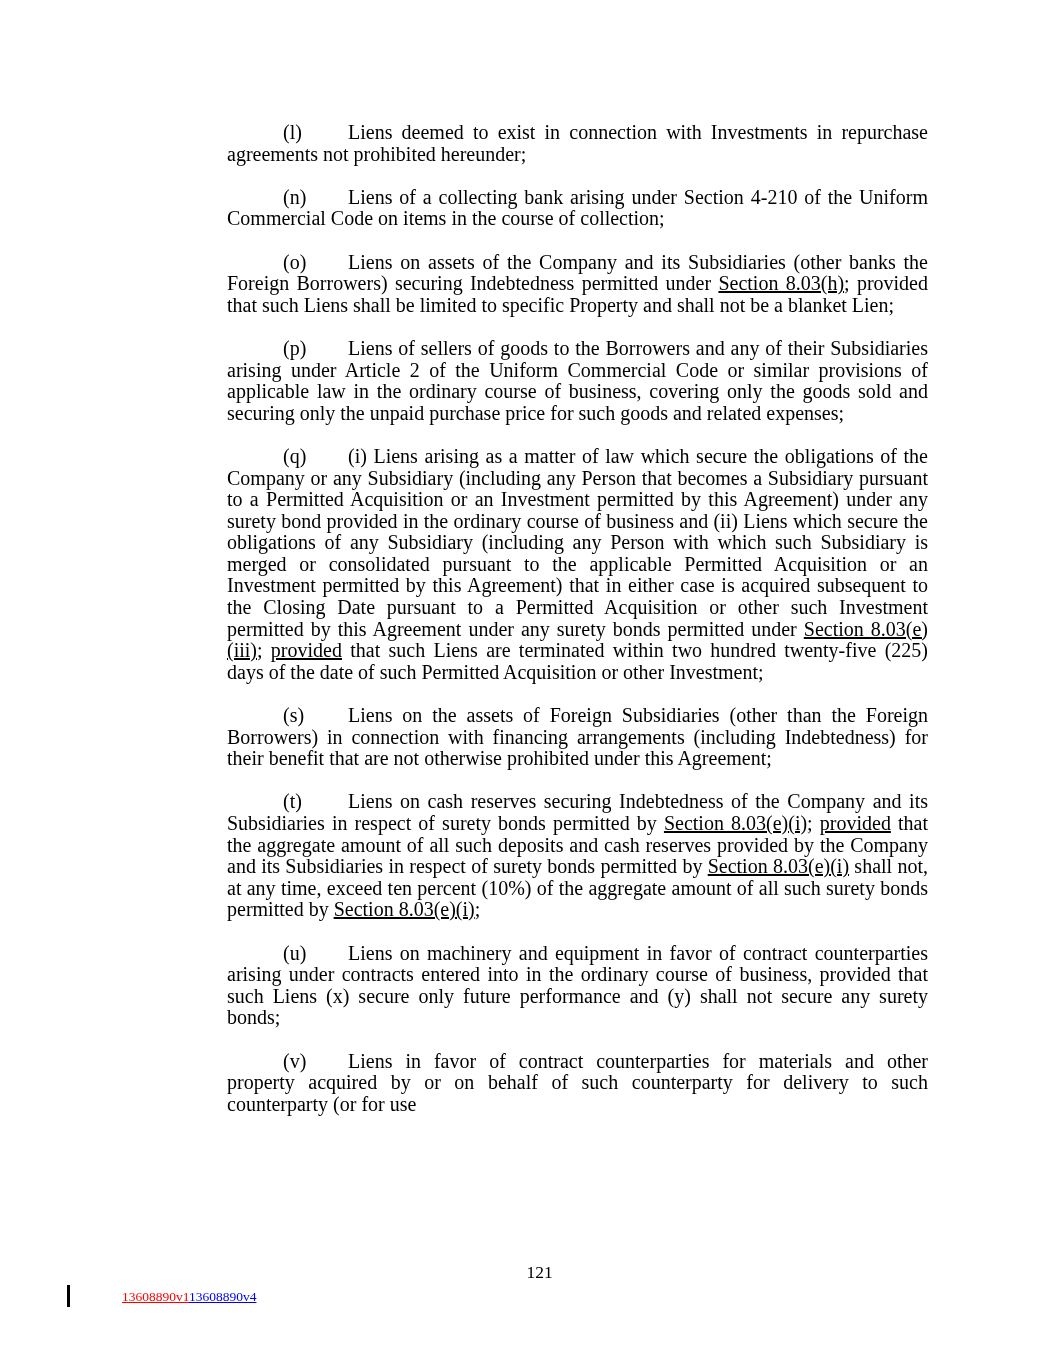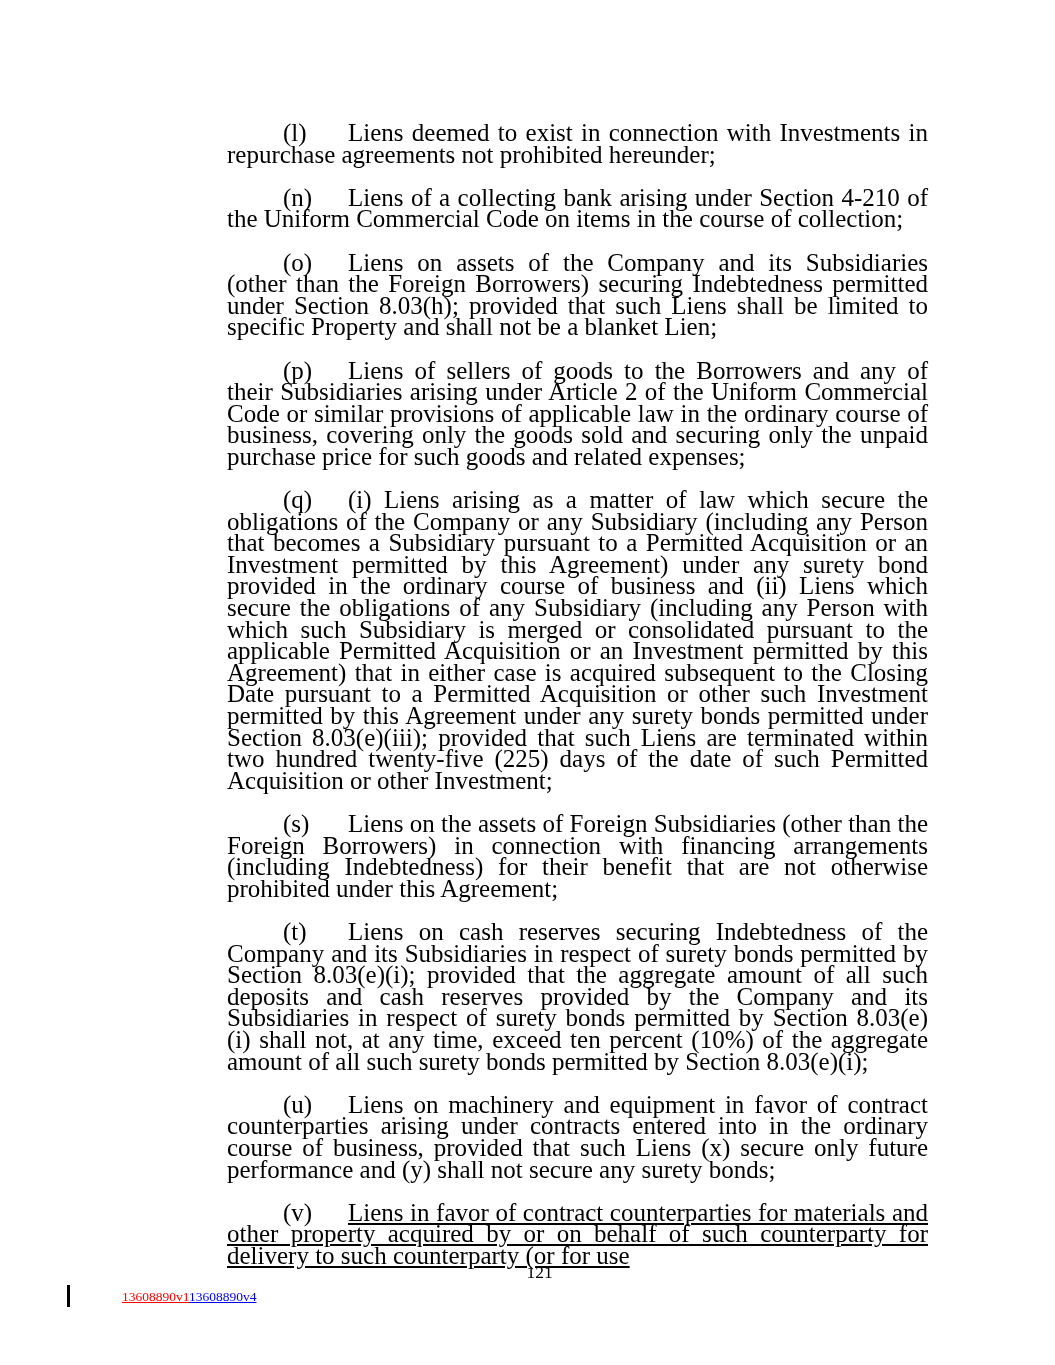--- a/index.html
+++ b/index.html
@@ -10,35 +10,35 @@
     background: #ffffff;
     font-family: "Liberation Serif", serif;
     color: #000000;
     overflow: hidden;
   }
   .content {
     position: absolute;
     left: 227px;
     top: 122px;
     width: 701px;
-    font-size: 25px;
+    font-size: 20px;
     line-height: 21.6px;
     text-align: justify;
   }
   p.para {
     margin: 0 0 21.6px 0;
     text-indent: 56px;
   }
-  p.para:last-child { margin-bottom: 4px; text-decoration: underline; }
+  p.para:last-child { margin-bottom: 4px; }
   .plabel {
     display: inline-block;
     width: 65px;
     text-indent: 0;
   }
-  .u { }
+  .u { text-decoration: underline; }
   .page-number {
     position: absolute;
     top: 1262px;
     left: 0;
     width: 100%;
     text-align: center;
     font-size: 17.5px;
     line-height: 20px;
     padding-left: 12px;
   }
@@ -62,21 +62,21 @@
   .redline-new { text-decoration: underline; }
 </style>
 </head>
 <body>
 
 <div class="page">
 
   <div class="content" id="paragraphs">
       <p class="para"><span class="plabel">(l)</span><span>Liens deemed to exist in connection with Investments in repurchase agreements not prohibited hereunder;</span></p>
       <p class="para"><span class="plabel">(n)</span><span>Liens of a collecting bank arising under Section 4-210 of the Uniform Commercial Code on items in the course of collection;</span></p>
-      <p class="para"><span class="plabel">(o)</span><span>Liens on assets of the Company and its Subsidiaries (other than the Foreign Borrowers) securing Indebtedness permitted under </span><span class="u">Section 8.03(h)</span><span>; provided that such Liens shall be limited to specific Property and shall not be a blanket Lien;</span></p>
+      <p class="para"><span class="plabel">(o)</span><span>Liens on assets of the Company and its Subsidiaries (other banks the Foreign Borrowers) securing Indebtedness permitted under </span><span class="u">Section 8.03(h)</span><span>; provided that such Liens shall be limited to specific Property and shall not be a blanket Lien;</span></p>
       <p class="para"><span class="plabel">(p)</span><span>Liens of sellers of goods to the Borrowers and any of their Subsidiaries arising under Article 2 of the Uniform Commercial Code or similar provisions of applicable law in the ordinary course of business, covering only the goods sold and securing only the unpaid purchase price for such goods and related expenses;</span></p>
       <p class="para"><span class="plabel">(q)</span><span>(i) Liens arising as a matter of law which secure the obligations of the Company or any Subsidiary (including any Person that becomes a Subsidiary pursuant to a Permitted Acquisition or an Investment permitted by this Agreement) under any surety bond provided in the ordinary course of business and (ii) Liens which secure the obligations of any Subsidiary (including any Person with which such Subsidiary is merged or consolidated pursuant to the applicable Permitted Acquisition or an Investment permitted by this Agreement) that in either case is acquired subsequent to the Closing Date pursuant to a Permitted Acquisition or other such Investment permitted by this Agreement under any surety bonds permitted under </span><span class="u">Section 8.03(e)(iii)</span><span>; </span><span class="u">provided</span><span> that such Liens are terminated within two hundred twenty-five (225) days of the date of such Permitted Acquisition or other Investment;</span></p>
       <p class="para"><span class="plabel">(s)</span><span>Liens on the assets of Foreign Subsidiaries (other than the Foreign Borrowers) in connection with financing arrangements (including Indebtedness) for their benefit that are not otherwise prohibited under this Agreement;</span></p>
       <p class="para"><span class="plabel">(t)</span><span>Liens on cash reserves securing Indebtedness of the Company and its Subsidiaries in respect of surety bonds permitted by </span><span class="u">Section 8.03(e)(i)</span><span>; </span><span class="u">provided</span><span> that the aggregate amount of all such deposits and cash reserves provided by the Company and its Subsidiaries in respect of surety bonds permitted by </span><span class="u">Section 8.03(e)(i)</span><span> shall not, at any time, exceed ten percent (10%) of the aggregate amount of all such surety bonds permitted by </span><span class="u">Section 8.03(e)(i)</span><span>;</span></p>
       <p class="para"><span class="plabel">(u)</span><span>Liens on machinery and equipment in favor of contract counterparties arising under contracts entered into in the ordinary course of business, provided that such Liens (x) secure only future performance and (y) shall not secure any surety bonds;</span></p>
       <p class="para"><span class="plabel">(v)</span><span>Liens in favor of contract counterparties for materials and other property acquired by or on behalf of such counterparty for delivery to such counterparty (or for use</span></p>
     </div>
 
   <div class="page-number">121</div>
 

